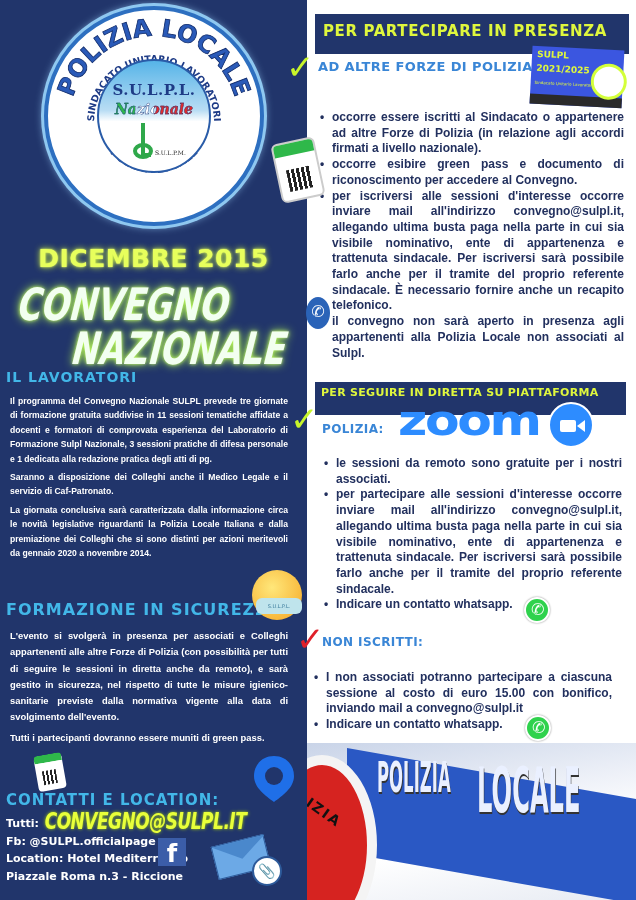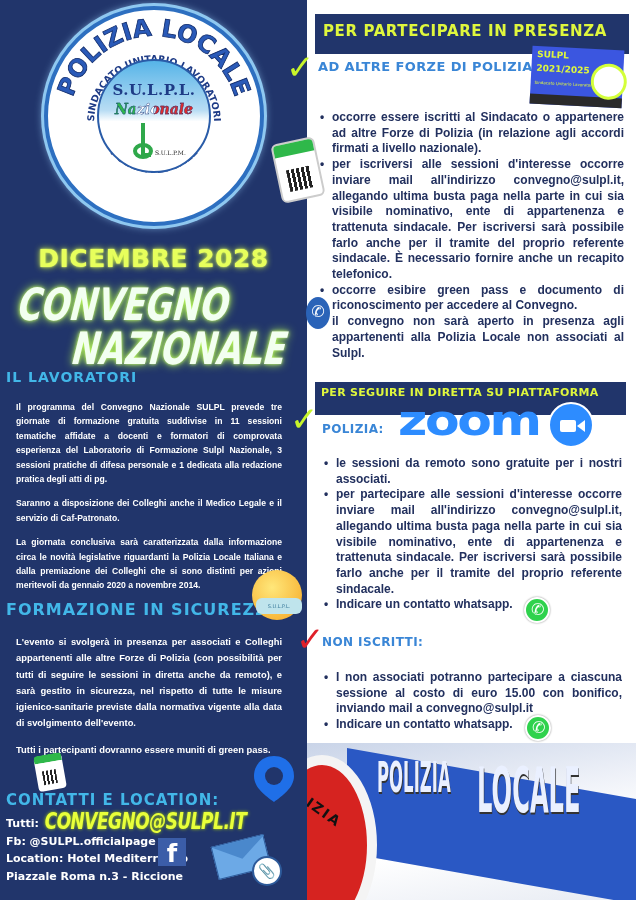--- a/index.html
+++ b/index.html
@@ -27,21 +27,21 @@
   .dates.d1{top:226px;font-size:24px;letter-spacing:1px;}
   .dates.d2{top:244px;font-size:25px;letter-spacing:0.5px;}
   .conv{position:absolute;color:#f2fff0;font-style:italic;font-weight:bold;font-family:"DejaVu Sans",sans-serif;
         text-shadow:0 0 8px #b6ff4a,0 0 3px #d8ff8a;transform:skewX(-6deg) scaleY(1.35);transform-origin:left top;}
   .conv.c1{left:22px;top:278px;font-size:33px;letter-spacing:0px;}
   .conv.c2{left:76px;top:322px;font-size:33px;}
 
   .sec-title{position:absolute;left:6px;color:#42b7e8;font-weight:bold;font-family:"DejaVu Sans",sans-serif;letter-spacing:1px;}
   .body-l{position:absolute;left:6px;width:286px;color:#ffffff;font-size:8.6px;line-height:14.4px;font-weight:bold;text-align:justify;
         font-family:"Liberation Sans",sans-serif;}
-  .body-l p{margin:10px;}
+  .body-l p{margin:4px;}
   .contact{position:absolute;left:6px;color:#ffffff;font-size:11px;font-weight:bold;line-height:17.6px;font-family:"DejaVu Sans",sans-serif;}
   .email-big{color:#e8ff3a;font-style:italic;font-size:17px;font-weight:bold;text-shadow:0 0 3px #b5e000;letter-spacing:-0.5px;
         display:inline-block;transform:scaleY(1.3);transform-origin:left center;margin-left:2px;}
 
   
   .band{position:absolute;background:#21356b;color:#dff73d;font-weight:bold;font-family:"DejaVu Sans",sans-serif;}
   .band.b1{left:315px;top:14px;width:314px;height:40px;font-size:15px;padding:8px 0 0 8px;letter-spacing:0.6px;}
   .band.b2{left:315px;top:382px;width:311px;height:33px;font-size:11px;padding:4px 0 0 6px;letter-spacing:0.3px;}
   .r-head{position:absolute;color:#3a86d6;font-weight:bold;font-family:"DejaVu Sans",sans-serif;font-size:13px;line-height:17px;letter-spacing:0.4px;}
   .r-list{position:absolute;left:318px;width:306px;list-style:none;color:#22305e;font-size:12px;line-height:15.7px;font-weight:bold;
@@ -115,21 +115,21 @@
     </svg>
     <div class="logo-inner">
       <div class="logo-sulpl">S.U.L.P.L.</div>
       <div class="logo-naz">Nazionale</div>
       <div class="logo-emblem"></div>
       <div class="logo-emblem2"></div>
       <div class="logo-spm">S.U.L.P.M.</div>
     </div>
   </div>
 
-  <div class="dates d2">DICEMBRE 2028</div>
+  <div class="dates d2">DICEMBRE 2015</div>
   <div class="conv c1">CONVEGNO</div>
   <div class="conv c2">NAZIONALE</div>
 
   <div class="sec-title" style="top:369px;font-size:14px;">IL LAVORATORI</div>
   <div class="body-l" style="top:390px;">
     <p>Il programma del Convegno Nazionale SULPL prevede tre giornate di formazione gratuita suddivise in 11 sessioni tematiche affidate a docenti e formatori di comprovata esperienza del Laboratorio di Formazione Sulpl Nazionale, 3 sessioni pratiche di difesa personale e 1 dedicata alla redazione pratica degli atti di pg.</p>
     <p>Saranno a disposizione dei Colleghi anche il Medico Legale e il servizio di Caf-Patronato.</p>
     <p>La giornata conclusiva sarà caratterizzata dalla informazione circa le novità legislative riguardanti la Polizia Locale Italiana e dalla premiazione dei Colleghi che si sono distinti per azioni meritevoli da gennaio 2020 a novembre 2014.</p>
   </div>
 
@@ -168,22 +168,22 @@
 </div>
 <div class="badge-sulpl">
   <div class="t1">SULPL</div>
   <div class="t2">2021/2025</div>
   <div class="t3">Sindacato Unitario Lavoratori Polizia Locale</div>
   <div class="seal"></div>
 </div>
 
 <ul class="r-list" style="top:110px;">
   <li>occorre essere iscritti al Sindacato o appartenere ad altre Forze di Polizia (in relazione agli accordi firmati a livello nazionale).</li>
+  <li>occorre esibire green pass e documento di riconoscimento per accedere al Convegno.</li>
   <li>per iscriversi alle sessioni d'interesse occorre inviare mail all'indirizzo convegno@sulpl.it, allegando ultima busta paga nella parte in cui sia visibile nominativo, ente di appartenenza e trattenuta sindacale. Per iscriversi sarà possibile farlo anche per il tramite del proprio referente sindacale. È necessario fornire anche un recapito telefonico.</li>
-  <li>occorre esibire green pass e documento di riconoscimento per accedere al Convegno.</li>
   <li>il convegno non sarà aperto in presenza agli appartenenti alla Polizia Locale non associati al Sulpl.</li>
 </ul>
 
 <div class="phone-qr">
     <div class="bar"></div>
     <div class="qr"></div>
   </div>
 <div class="phone-call">✆</div>
 
 <div class="band b2">PER SEGUIRE IN DIRETTA SU PIATTAFORMA</div>
@@ -198,21 +198,21 @@
   <li>Indicare un contatto whatsapp.</li>
 </ul>
 <div class="wa" style="left:524px;top:597px;"></div>
 
 <div class="emoji">
     <div class="mask">S.U.L.P.L.</div>
   </div>
 <div class="check" style="left:296px;top:622px;color:#e0202a;">✓</div>
 
 <div class="r-head" style="left:322px;top:634px;font-size:12px;">NON ISCRITTI:</div>
-<ul class="r-list" style="top:670px;left:322px;width:300px;">
+<ul class="r-list" style="top:670px;left:312px;width:300px;">
   <li>I non associati potranno partecipare a ciascuna sessione al costo di euro 15.00 con bonifico, inviando mail a convegno@sulpl.it</li>
   <li>Indicare un contatto whatsapp.</li>
 </ul>
 <div class="wa" style="left:525px;top:715px;"></div>
 
 <div class="police-img">
   <div class="police-stripe"></div>
   <div class="police-txt p1">POLIZIA</div>
   <div class="police-txt p2">LOCALE</div>
   <div class="sign">

